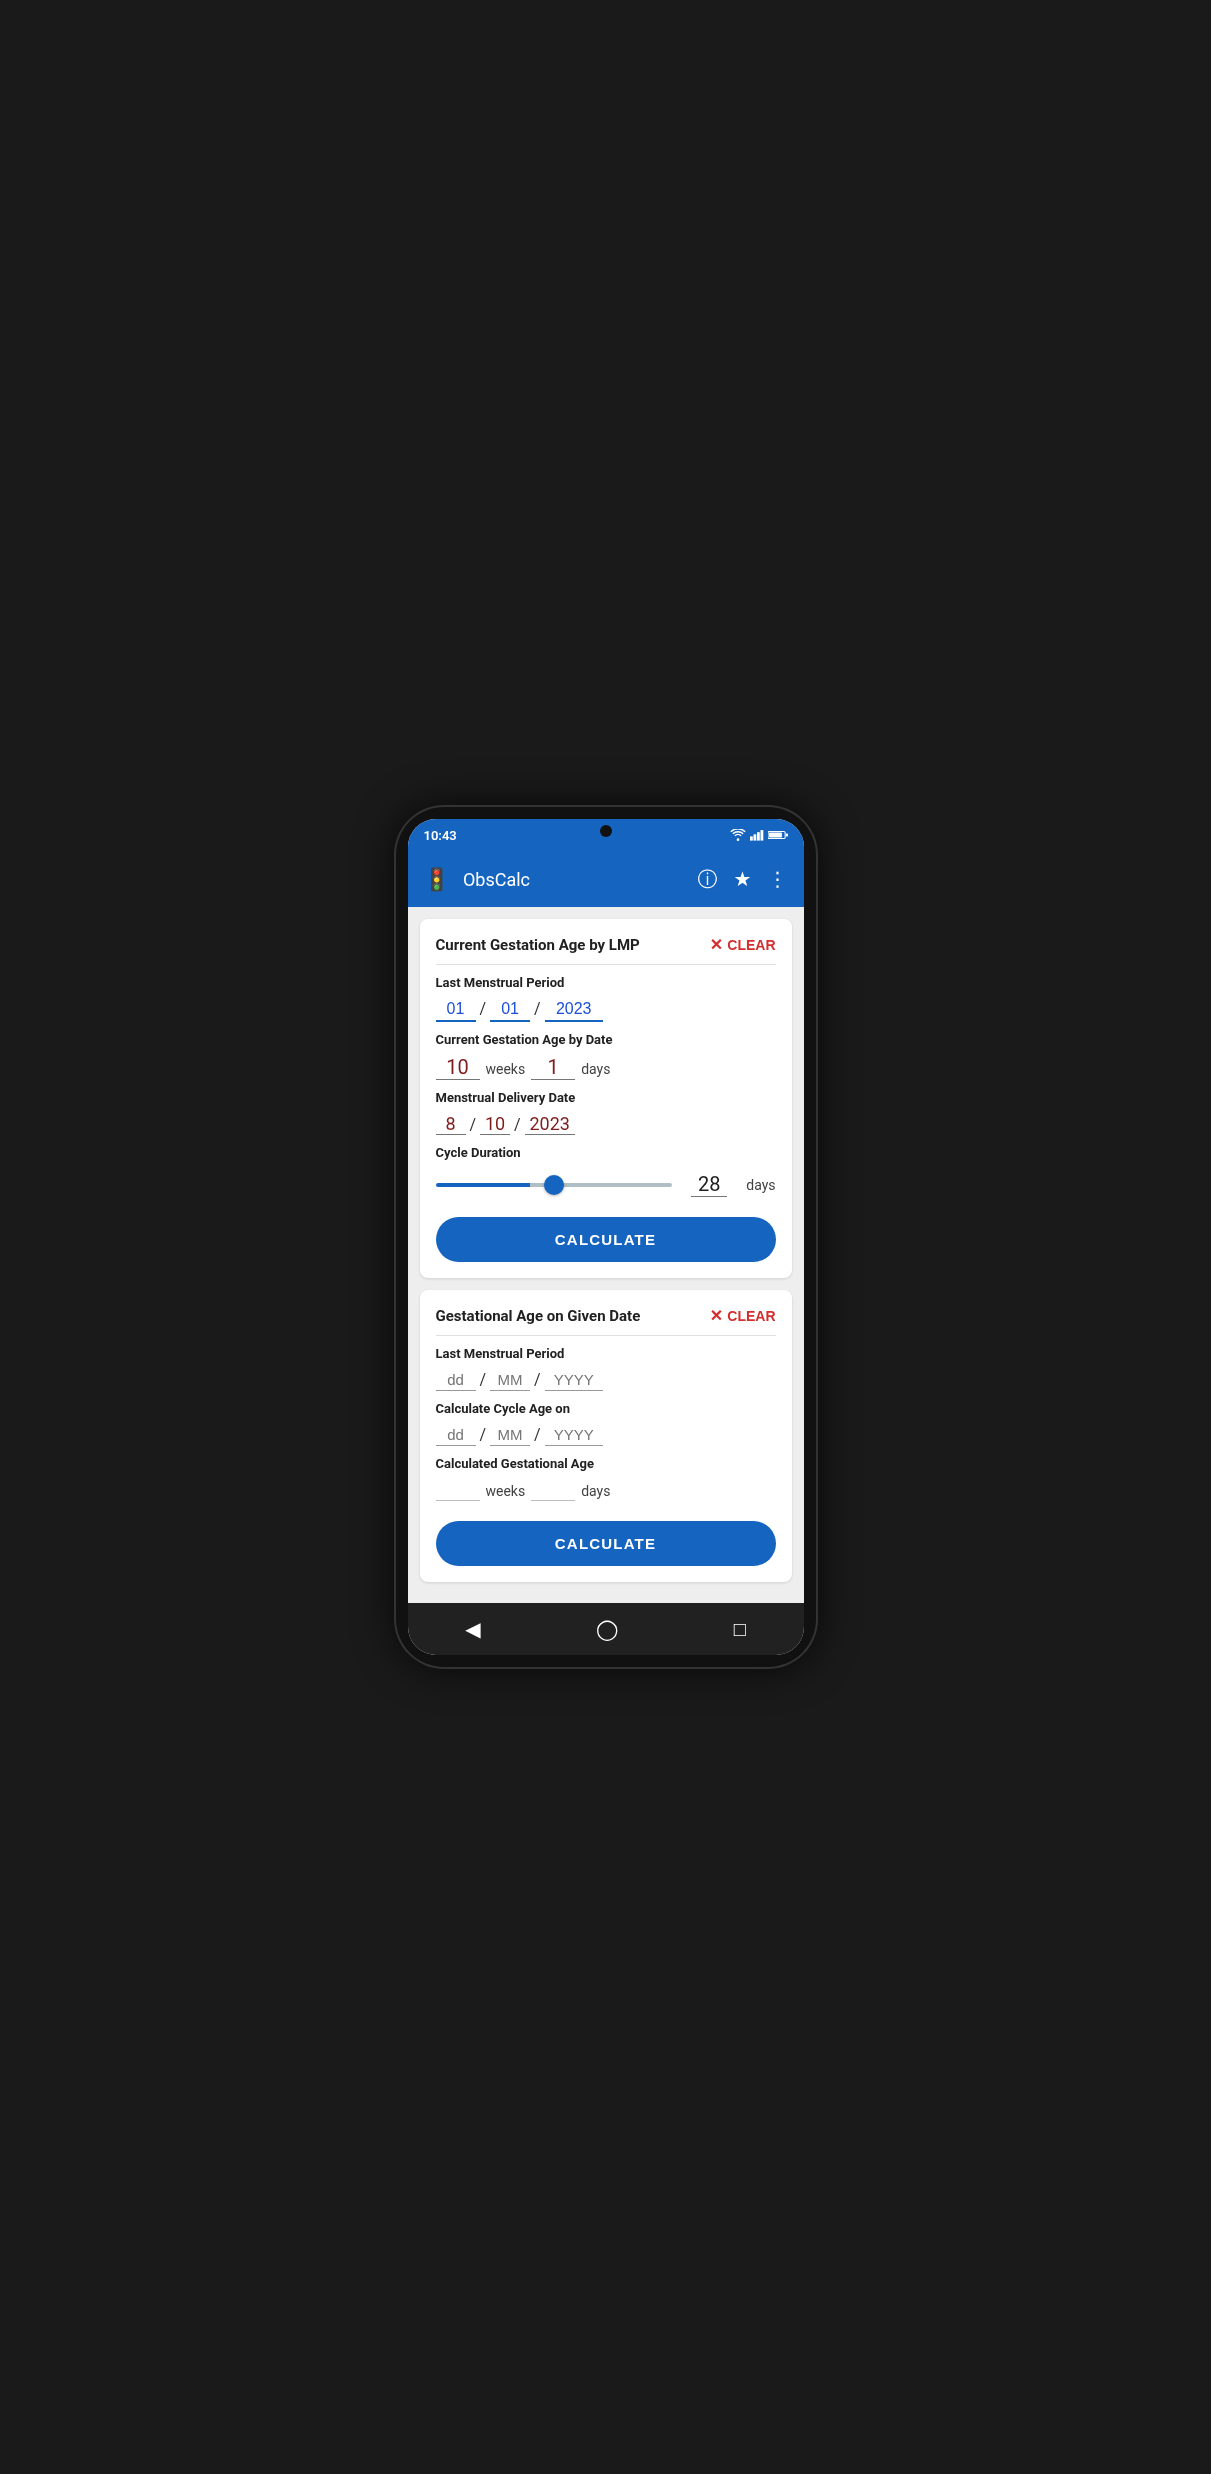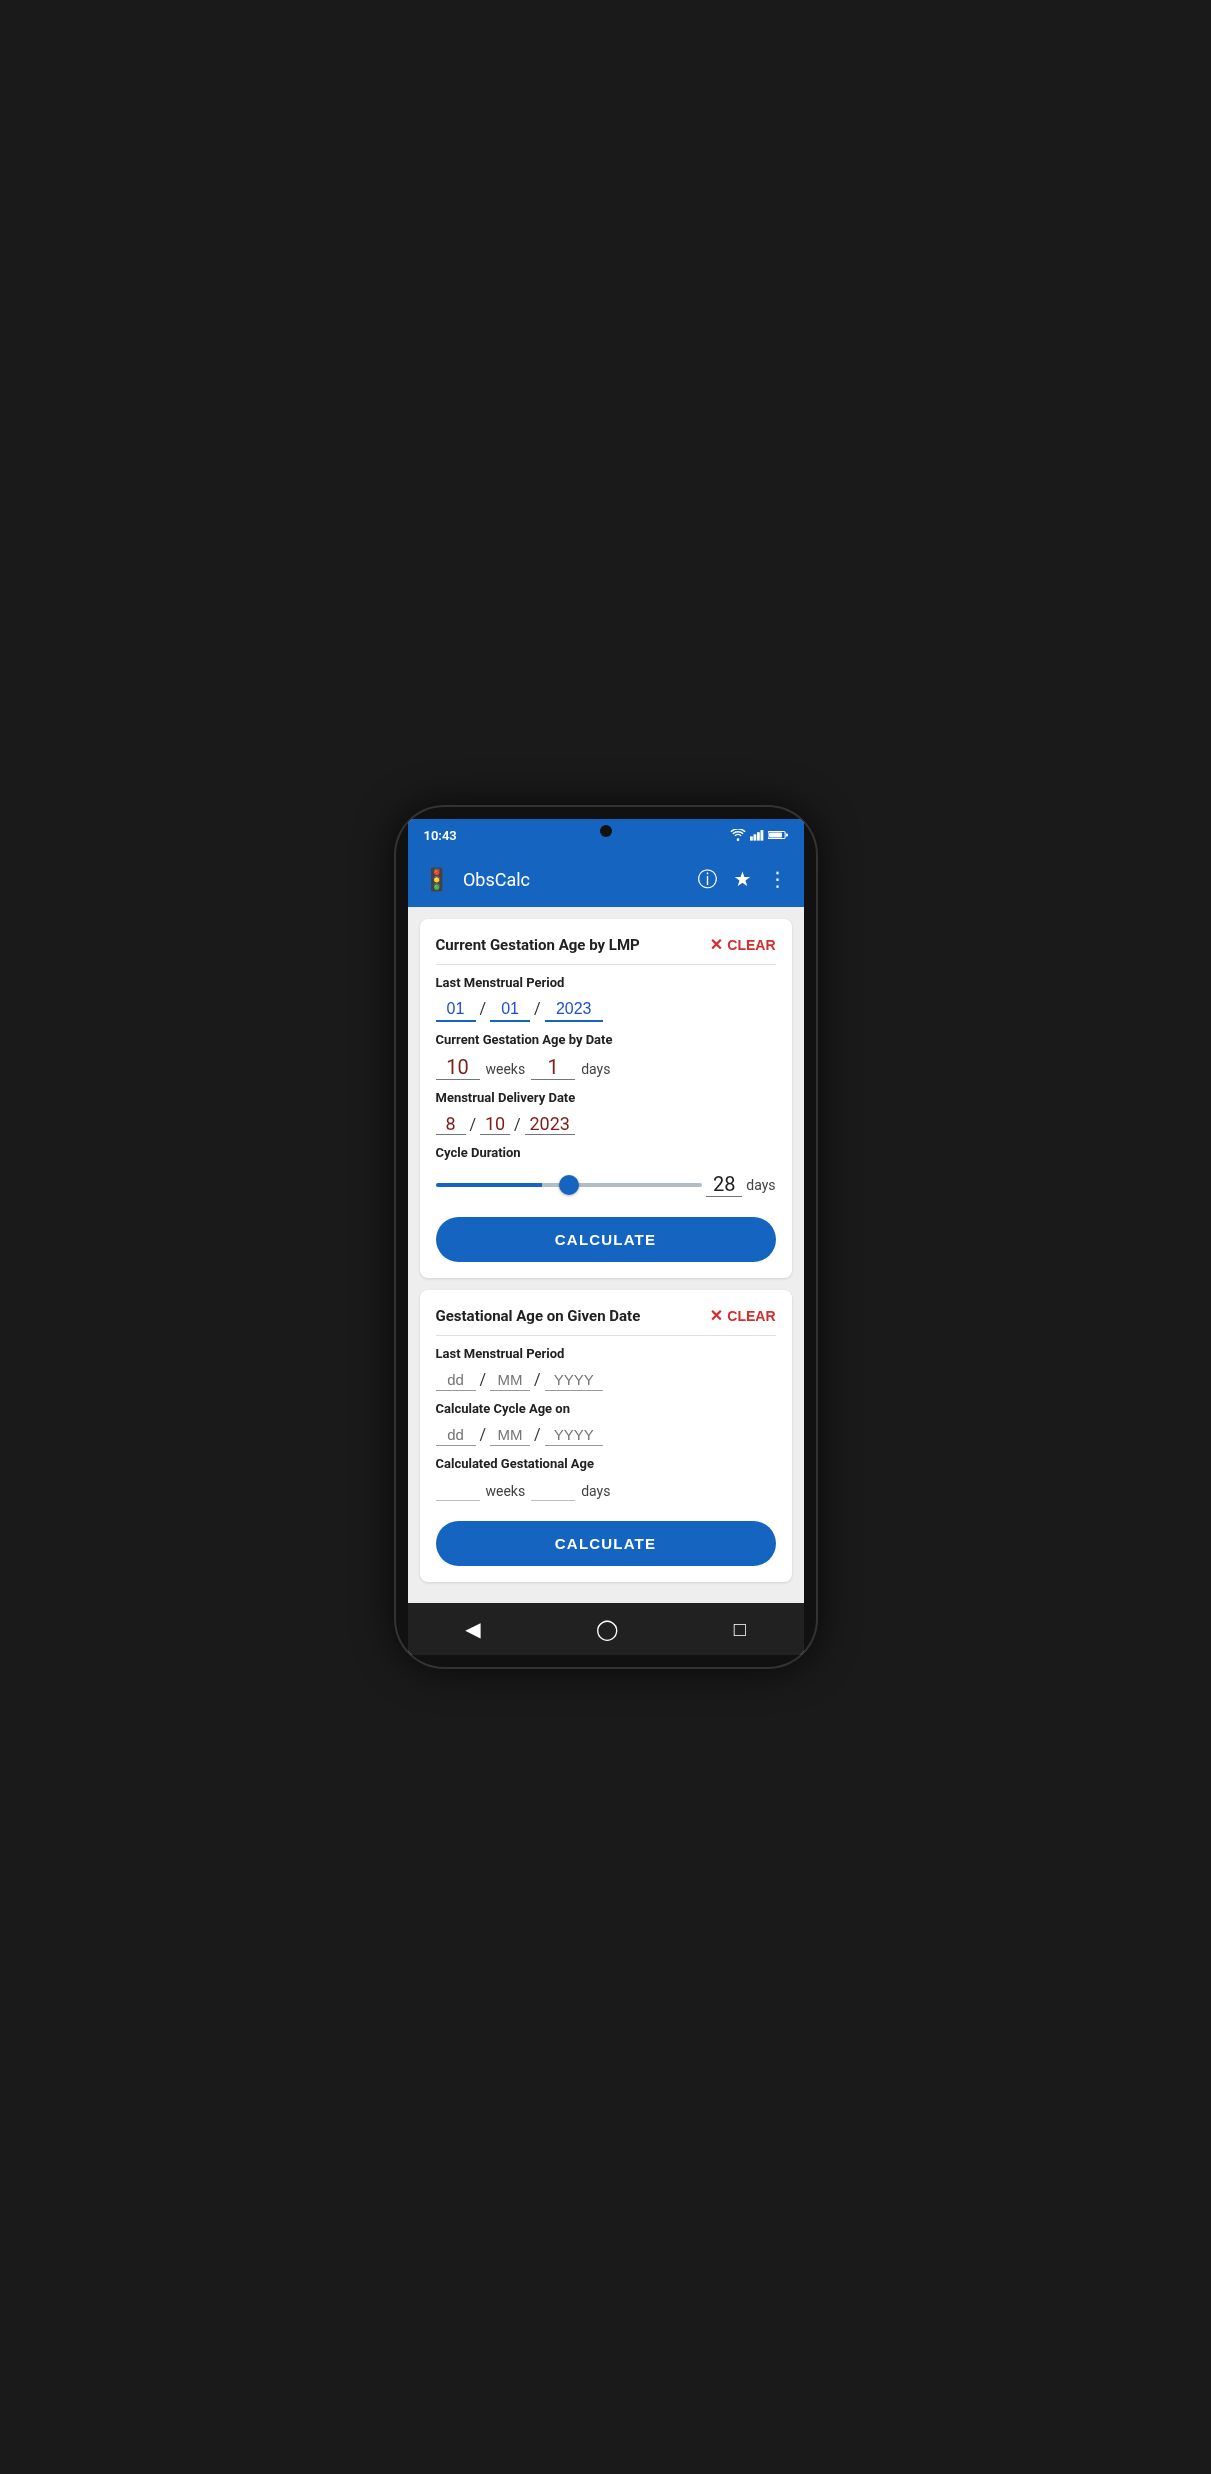--- a/index.html
+++ b/index.html
@@ -21,21 +21,21 @@
       padding: 12px;
       box-shadow: 0 0 0 2px #333, 0 0 40px rgba(0,0,0,0.8);
       position: relative;
       overflow: hidden;
     }
 
     .phone-screen {
       width: 100%;
       height: 100%;
       background: #f0f0f0;
-      border-radius: 4px;
+      border-radius: 28px;
       overflow: hidden;
       display: flex;
       flex-direction: column;
     }
 
     
     .status-bar {
       background: #1565c0;
       display: flex;
       justify-content: space-between;
@@ -216,21 +216,21 @@
 
     
     .slider-container {
       margin-top: 12px;
       margin-bottom: 4px;
     }
 
     .slider-row {
       display: flex;
       align-items: center;
-      gap: 4px;
+      gap: 19px;
     }
 
     .slider {
       flex: 1;
       -webkit-appearance: none;
       appearance: none;
       height: 4px;
       border-radius: 2px;
       background: linear-gradient(to right, #1565c0 40%, #b0bec5 40%);
       outline: none;

